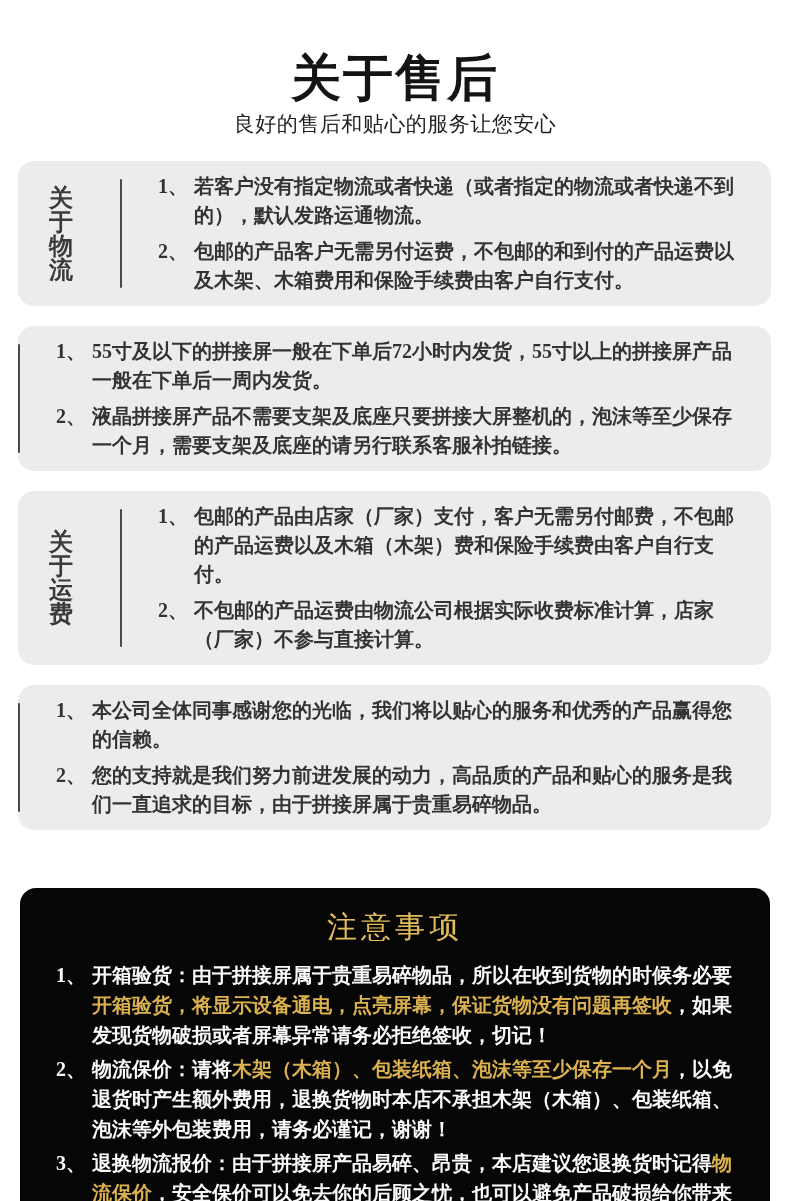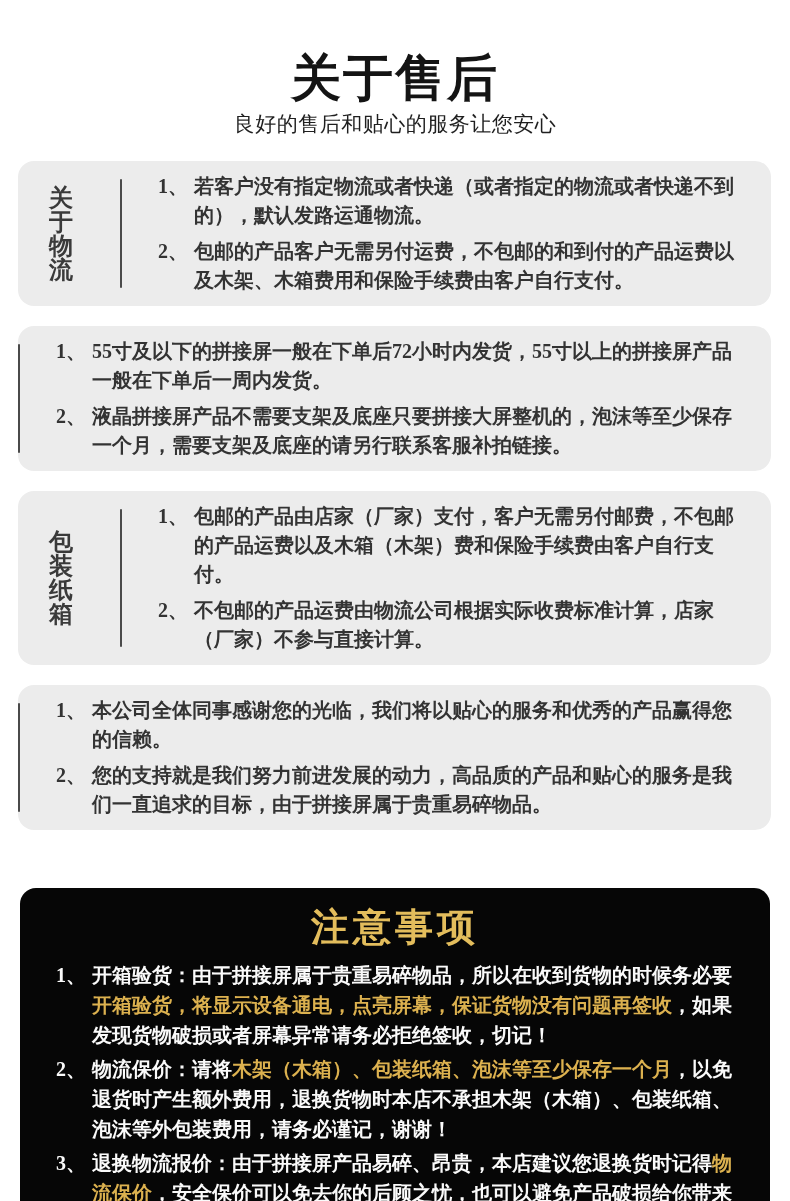--- a/index.html
+++ b/index.html
@@ -44,22 +44,22 @@
   .item:last-child{margin-bottom:0;}
   .item-marker{flex:0 0 36px;}
   .item-text{flex:1;overflow-wrap:break-word;font-family:Liberation Serif, serif;}
 
   
   .notice{
     background:#060606;border-radius:16px;
     margin:58px 20px 0;padding:23px 26px 10px 26px;color:#fafafa;
   }
   .notice-title{
-    margin:0 0 17px;text-align:center;font-size:38px;line-height:32px;
-    font-weight:bold;color:#e3bd5c;letter-spacing:4px;
+    margin:0 0 17px;text-align:center;font-size:30px;line-height:32px;
+    font-weight:normal;color:#e3bd5c;letter-spacing:4px;
   }
   .n-item{
     display:flex;font-size:20px;font-weight:bold;line-height:30px;
     margin:0 0 4px;padding-left:10px;
   }
   .n-item .item-marker{flex:0 0 36px;}
   .n-item .item-text{flex:1;max-width:648px;overflow-wrap:break-word;}
   .hl{color:#dcb14f;text-align:center;}
 </style>
 </head>
@@ -98,21 +98,21 @@
       </div>
       <div class="item">
         <span class="item-marker">2、</span>
         <span class="item-text">液晶拼接屏产品不需要支架及底座只要拼接大屏整机的，泡沫等至少保存一个月，需要支架及底座的请另行联系客服补拍链接。</span>
       </div>
     </div>
   </section>
 
   <section class="card">
     <div class="card-label-col">
-      <div class="card-label">包装纸箱</div>
+      <div class="card-label">关于运费</div>
     </div>
     <div class="card-divider"></div>
     <div class="card-body">
       <div class="item">
         <span class="item-marker">1、</span>
         <span class="item-text">包邮的产品由店家（厂家）支付，客户无需另付邮费，不包邮的产品运费以及木箱（木架）费和保险手续费由客户自行支付。</span>
       </div>
       <div class="item">
         <span class="item-marker">2、</span>
         <span class="item-text">不包邮的产品运费由物流公司根据实际收费标准计算，店家（厂家）不参与直接计算。</span>

